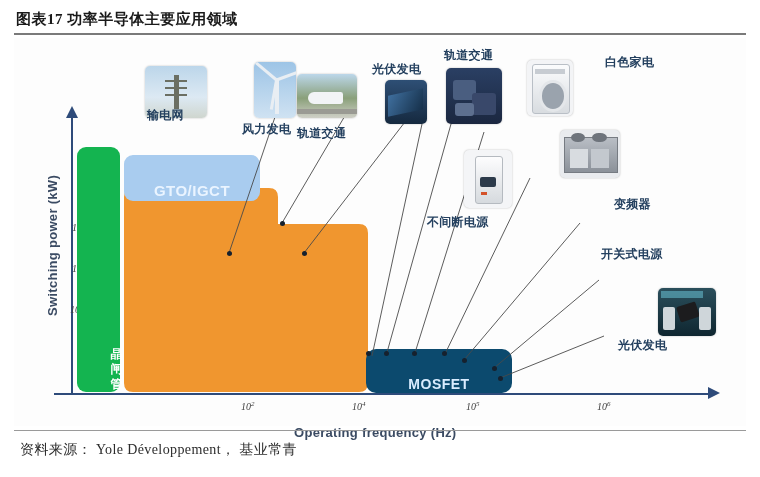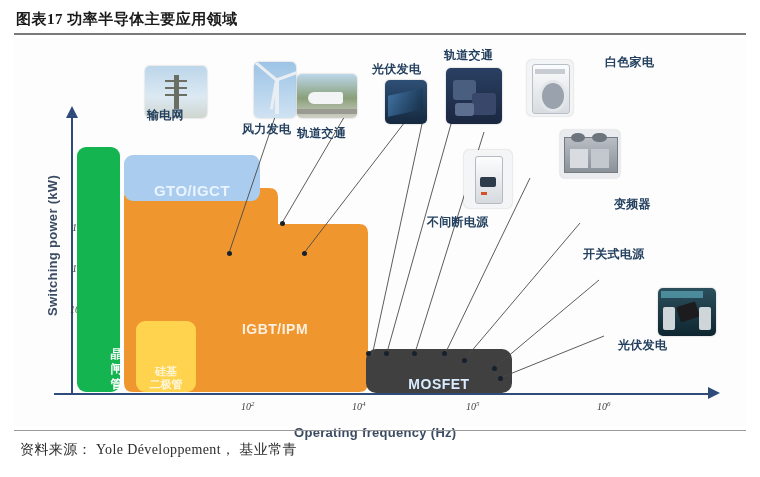--- a/index.html
+++ b/index.html
@@ -98,21 +98,21 @@
     background:#a9ccef;border-radius:9px;
     color:#eaf4ff;font-size:15px;letter-spacing:.5px;
   }
   #block-diode{
     left:122px;top:283px;width:60px;height:71px;
     background:#ffd34d;border-radius:9px;
     color:#fff6d8;font-size:11px;
   }
   #block-mosfet{
     left:352px;top:311px;width:146px;height:44px;
-    background:#404040;border-radius:10px;
+    background:#0c4a6e;border-radius:10px;
     color:#d9ecff;font-size:14px;letter-spacing:.5px;
   }
   
   #block-igbt-shape{position:absolute;left:0;top:0;}
   #block-igbt-label{
     position:absolute;left:196px;top:283px;width:130px;
     text-align:center;color:#fdf0e0;
     font-size:14px;font-weight:700;letter-spacing:.5px;
   }
 
@@ -221,28 +221,21 @@
   </svg>
 
   <div class="block" id="block-thyristor">
     <span>晶闸管</span>
   </div>
 
   <div class="block" id="block-gto">
     <span>GTO/IGCT</span>
   </div>
 
-  <div id="block-igbt-label">IGBT/IPM</div>
-
-  <div class="block" id="block-diode">
-    <span>
-      <span>硅基</span><br>
-      <span>二极管</span>
-    </span>
-  </div>
+
 
   <div class="block" id="block-mosfet">
     <span>MOSFET</span>
   </div>
 
   <svg id="leaders" width="732" height="388">
     <g stroke="#4a4a4a" stroke-width="0.9" fill="none">
       <line x1="262" y1="76" x2="215" y2="215"></line>
       <line x1="332" y1="76" x2="268" y2="185"></line>
       <line x1="394" y1="80" x2="290" y2="215"></line>
@@ -323,18 +316,18 @@
   </div>
 
   <div class="callout" style="left:133px;top:69px;">输电网</div>
   <div class="callout" style="left:228px;top:83px;">风力发电</div>
   <div class="callout" style="left:283px;top:87px;">轨道交通</div>
   <div class="callout" style="left:358px;top:23px;">光伏发电</div>
   <div class="callout" style="left:430px;top:9px;">轨道交通</div>
   <div class="callout" style="left:563px;top:16px;margin-left:28px;">白色家电</div>
   <div class="callout" style="left:413px;top:176px;">不间断电源</div>
   <div class="callout" style="left:566px;top:158px;margin-left:34px;">变频器</div>
-  <div class="callout" style="left:569px;top:208px;">开关式电源</div>
+  <div class="callout" style="left:587px;top:208px;">开关式电源</div>
   <div class="callout" style="left:604px;top:299px;">光伏发电</div>
 </div>
 
 <div id="footer-rule"></div>
 <div id="source-line">资料来源： Yole Développement，  基业常青</div>
 
 </body></html>

